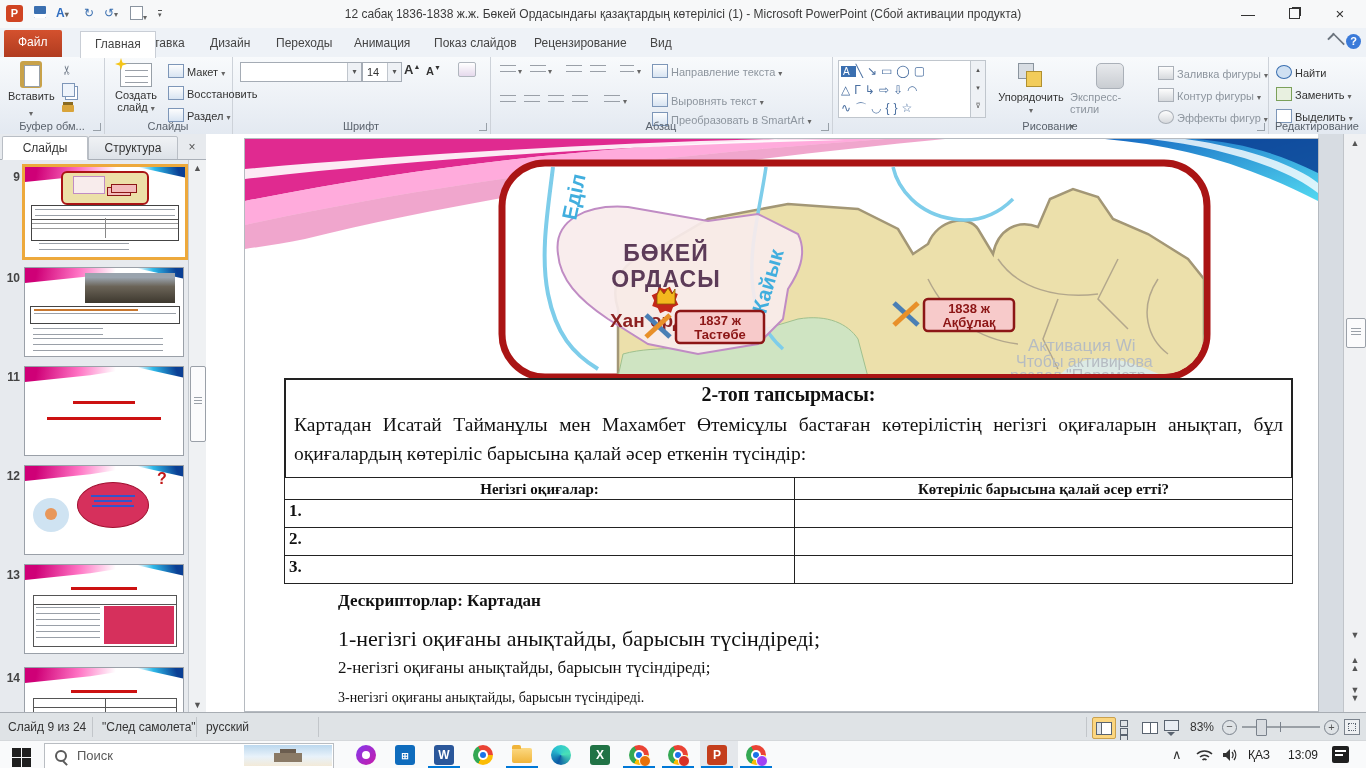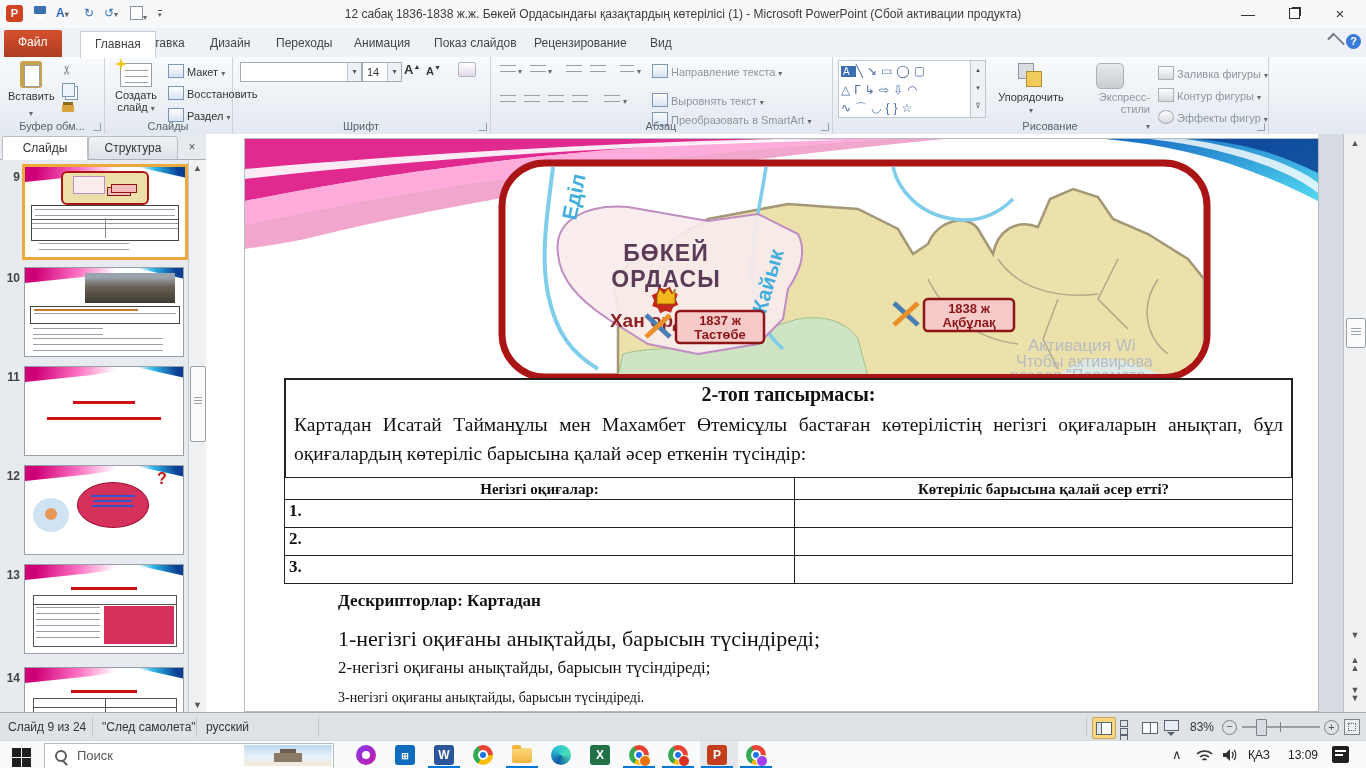--- a/index.html
+++ b/index.html
@@ -183,31 +183,37 @@
       </div>
       <div style="position:absolute;right:0;top:0;width:14px;height:100%;border-left:1px solid #c0c6cd;background:#eef1f5;font-size:7px;color:#555;text-align:center;line-height:18px;">▴<br>▾<br>⊽</div>
     </div>
     <div class="abs" style="left:160px;top:4px;width:78px;height:62px;text-align:center;">
       <div style="margin:2px auto;width:26px;height:26px;position:relative;">
         <div style="position:absolute;left:0;top:0;width:14px;height:14px;background:#d8dde3;border:1px solid #8a949e;"></div>
         <div style="position:absolute;left:8px;top:8px;width:14px;height:14px;background:#f2cc5a;border:1px solid #b09030;"></div>
       </div>
       <div style="font-size:11px;color:#333;"><span>Упорядочить</span><br><span class="caret">▾</span></div>
     </div>
-    <div class="abs" style="left:238px;top:4px;width:80px;height:62px;text-align:right;">
+    <div class="abs" style="left:238px;top:4px;width:80px;height:62px;text-align:left;">
       <div style="margin:2px auto;width:26px;height:24px;background:linear-gradient(#e7e9ec,#c9cdd2);border:1px solid #aab0b8;border-radius:5px;"></div>
       <div class="gray" style="font-size:11px;">Экспресс-стили</div><span class="caret">▾</span>
     </div>
     <div class="rbtn-sm gray" style="left:326px;top:9px;"><span class="ic16" style="background:linear-gradient(#fdfdfd,#d6d9dd);border-color:#aab0b8;"></span><span>Заливка фигуры</span> <span class="caret">▾</span></div>
     <div class="rbtn-sm gray" style="left:326px;top:31px;"><span class="ic16" style="background:linear-gradient(#fdfdfd,#d6d9dd);border-color:#aab0b8;"></span><span>Контур фигуры</span> <span class="caret">▾</span></div>
     <div class="rbtn-sm gray" style="left:326px;top:53px;"><span class="ic16" style="background:linear-gradient(#fdfdfd,#d6d9dd);border-color:#aab0b8;border-radius:50%;"></span><span>Эффекты фигур</span> <span class="caret">▾</span></div>
     <div class="grp-label">Рисование</div>
     <div class="launcher"></div>
   </div>
 
+  <div class="grp" style="left:1268px;width:98px;border-right:none;">
+    <div class="rbtn-sm" style="left:8px;top:8px;"><span class="ic16" style="border-radius:50%;border-color:#3a6fb0;background:#cfe0f2;"></span><span>Найти</span></div>
+    <div class="rbtn-sm" style="left:8px;top:30px;"><span class="ic16" style="background:#e8f0e0;border-color:#7ba05a;"></span><span>Заменить</span> <span class="caret">▾</span></div>
+    <div class="rbtn-sm" style="left:8px;top:52px;"><span class="ic16" style="background:#fff;"></span><span>Выделить</span> <span class="caret">▾</span></div>
+    <div class="grp-label">Редактирование</div>
+  </div>
 </div>
 
 <div id="leftpane" class="abs">
   <div class="ptab" style="left:2px;width:84px;background:#fff;border-bottom:1px solid #fff;z-index:2;">Слайды</div>
   <div class="ptab" style="left:88px;width:88px;background:linear-gradient(#f0f2f5,#dde2e8);">Структура</div>
   <div class="abs" style="left:184px;top:5px;width:16px;height:16px;text-align:center;line-height:16px;font-size:12px;color:#555;">×</div>
   <div class="abs" style="left:0;top:25px;width:206px;height:1px;background:#aab0b8;"></div>
 
   <div class="tnum" style="top:36px;">9</div>
   <div class="thumb sel" style="top:30px;">

